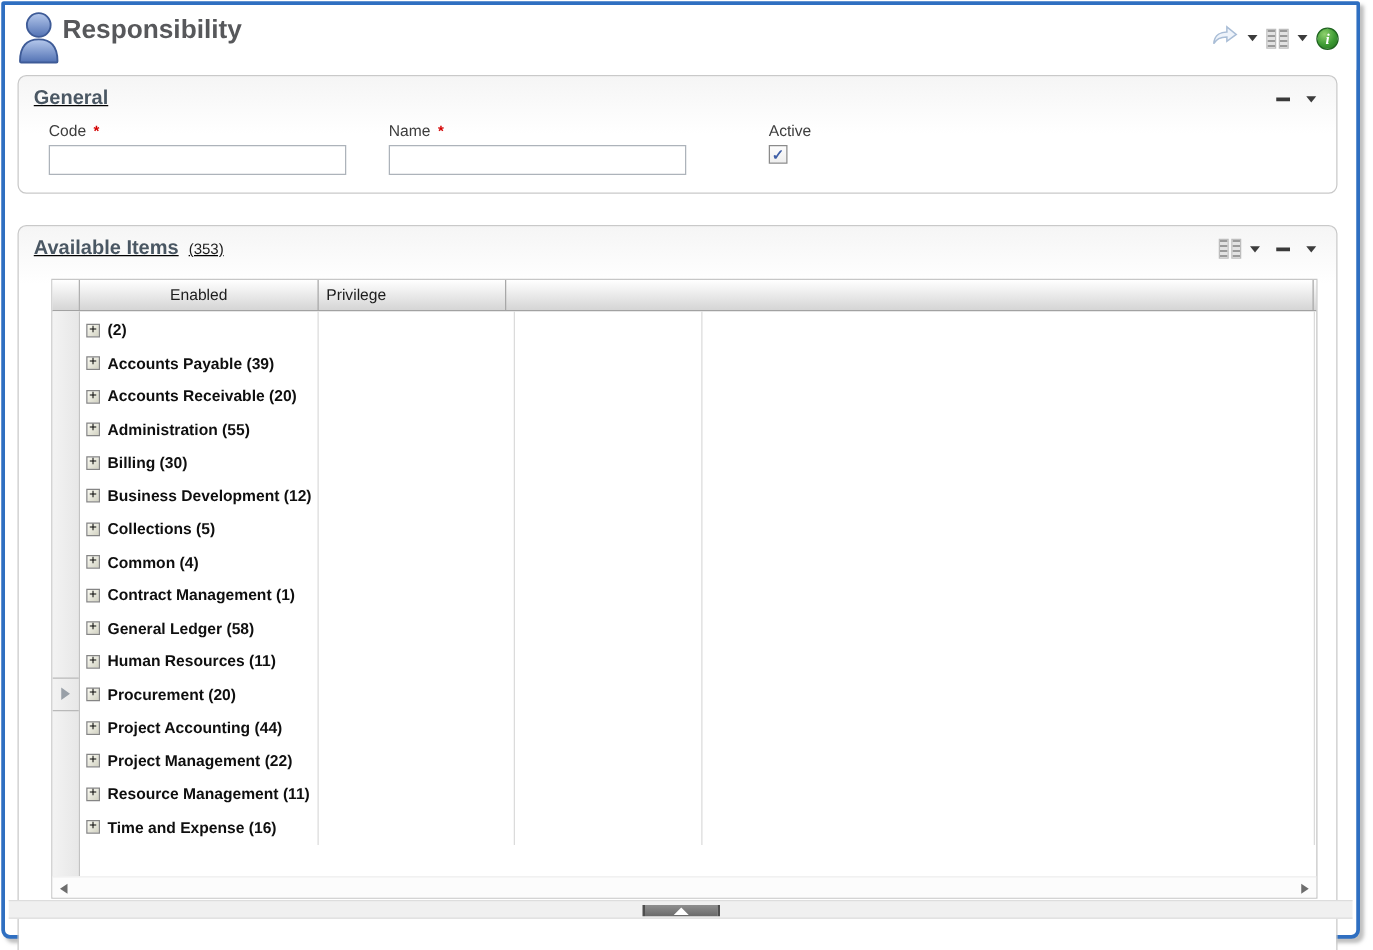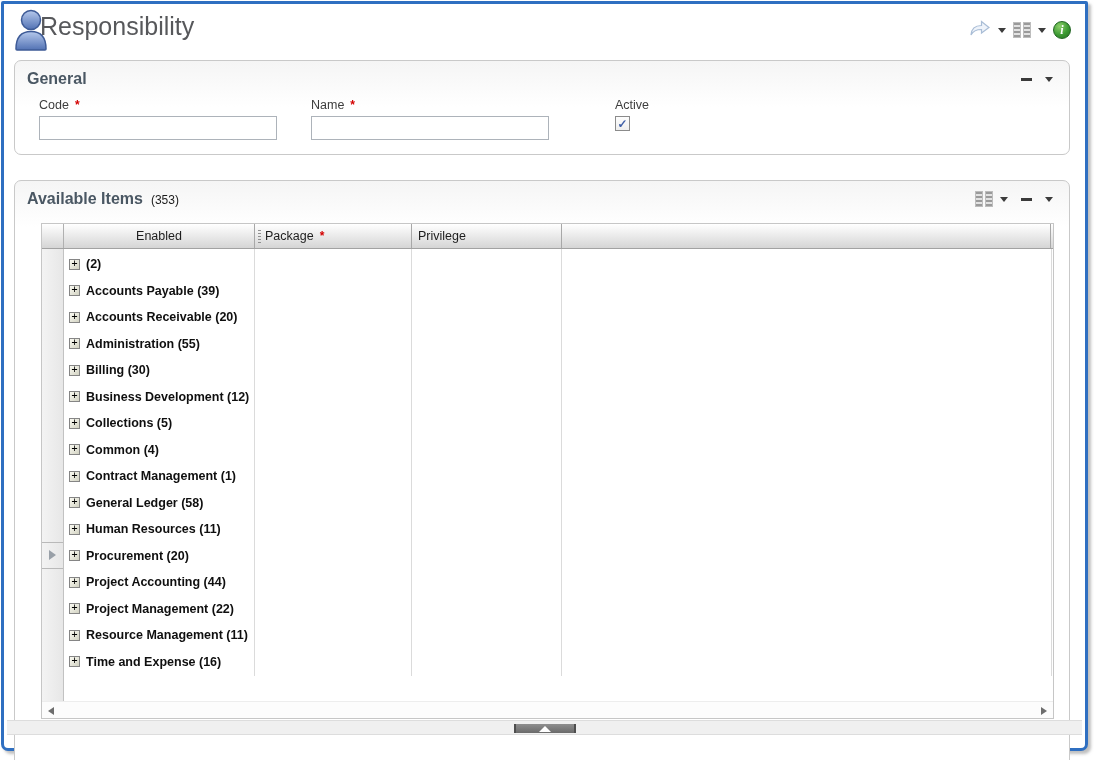--- a/index.html
+++ b/index.html
@@ -18,22 +18,22 @@
     position:absolute;left:1px;top:1px;width:1087px;height:750px;
     border:3px solid var(--frame-border);
     border-radius:2px 2px 7px 7px;
     background:#fff;
     box-shadow:3px 3px 3px rgba(130,130,130,.5);
   }
   
   .titlebar{position:absolute;left:0;top:0;right:0;height:52px;background:#fff;}
   .person{position:absolute;left:8px;top:4px;}
   .page-title{
-    position:absolute;left:36px;top:8px;margin:0;
-    font-size:25px;font-weight:normal;color:var(--title-text);
+    position:absolute;left:46px;top:8px;margin:0;
+    font-size:21px;font-weight:bold;color:var(--title-text);
   }
   .tb-icons{position:absolute;right:14px;top:15px;display:flex;align-items:center;gap:7px;}
   .caret{width:0;height:0;border-left:4px solid transparent;border-right:4px solid transparent;border-top:5px solid #3c3c3c;}
   .minus{width:11px;height:3px;background:#3a3a3a;}
   .cols-icon{display:flex;gap:2px;}
   .cols-icon span{
     display:block;width:8px;height:16px;
     background:repeating-linear-gradient(#9a9a9a 0 2px,#e2e2e2 2px 4px);
     border:1px solid #bdbdbd;
   }
@@ -41,20 +41,21 @@
     display:inline-block;width:18px;height:18px;border-radius:50%;
     background:radial-gradient(circle at 35% 28%,#8ed06c,#3c9a33 55%,#25701f);
     border:1px solid #1f6420;color:#fff;font-weight:bold;font-style:italic;
     font-family:"Liberation Serif",serif;font-size:12px;line-height:16px;text-align:center;
   }
   
   .panel{
     position:absolute;left:10px;width:1056px;
     border:1px solid #c9c9c9;border-radius:7px;
     background:linear-gradient(#f5f5f5,#ffffff 46px);
+    text-decoration:underline;
   }
   #general{top:56px;height:95px;}
   #available{top:176px;height:625px;}
   .panel-head{display:flex;align-items:baseline;padding:9px 16px 0 12px;}
   .panel-title{font-size:16px;font-weight:bold;color:var(--header-text);}
   .panel-count{font-size:12px;color:#1c1c1c;margin-left:8px;}
   .panel-controls{margin-left:auto;display:flex;align-items:center;gap:13px;align-self:center;}
   
   .fields{position:absolute;left:24px;top:37px;display:flex;}
   .fg{margin-right:34px;}
@@ -204,25 +205,20 @@
         <span class="caret"></span>
       </span>
     </div>
 
     <div class="gridwrap">
       <div class="ghead">
         <div class="gh-gutter"></div>
         <div class="gh-cell gh-enabled">
           <span>Enabled</span>
         </div>
-        <div class="gh-cell gh-package">
-          <span class="grip"></span>
-          <span>Package</span>
-            <span class="req">*</span>
-        </div>
         <div class="gh-cell gh-priv">
           <span>Privilege</span>
         </div>
         <div class="gh-cell gh-rest">
           <span class="gh-endline"></span>
         </div>
       </div>
 
       <div class="gbody">
         <div class="gutter">

